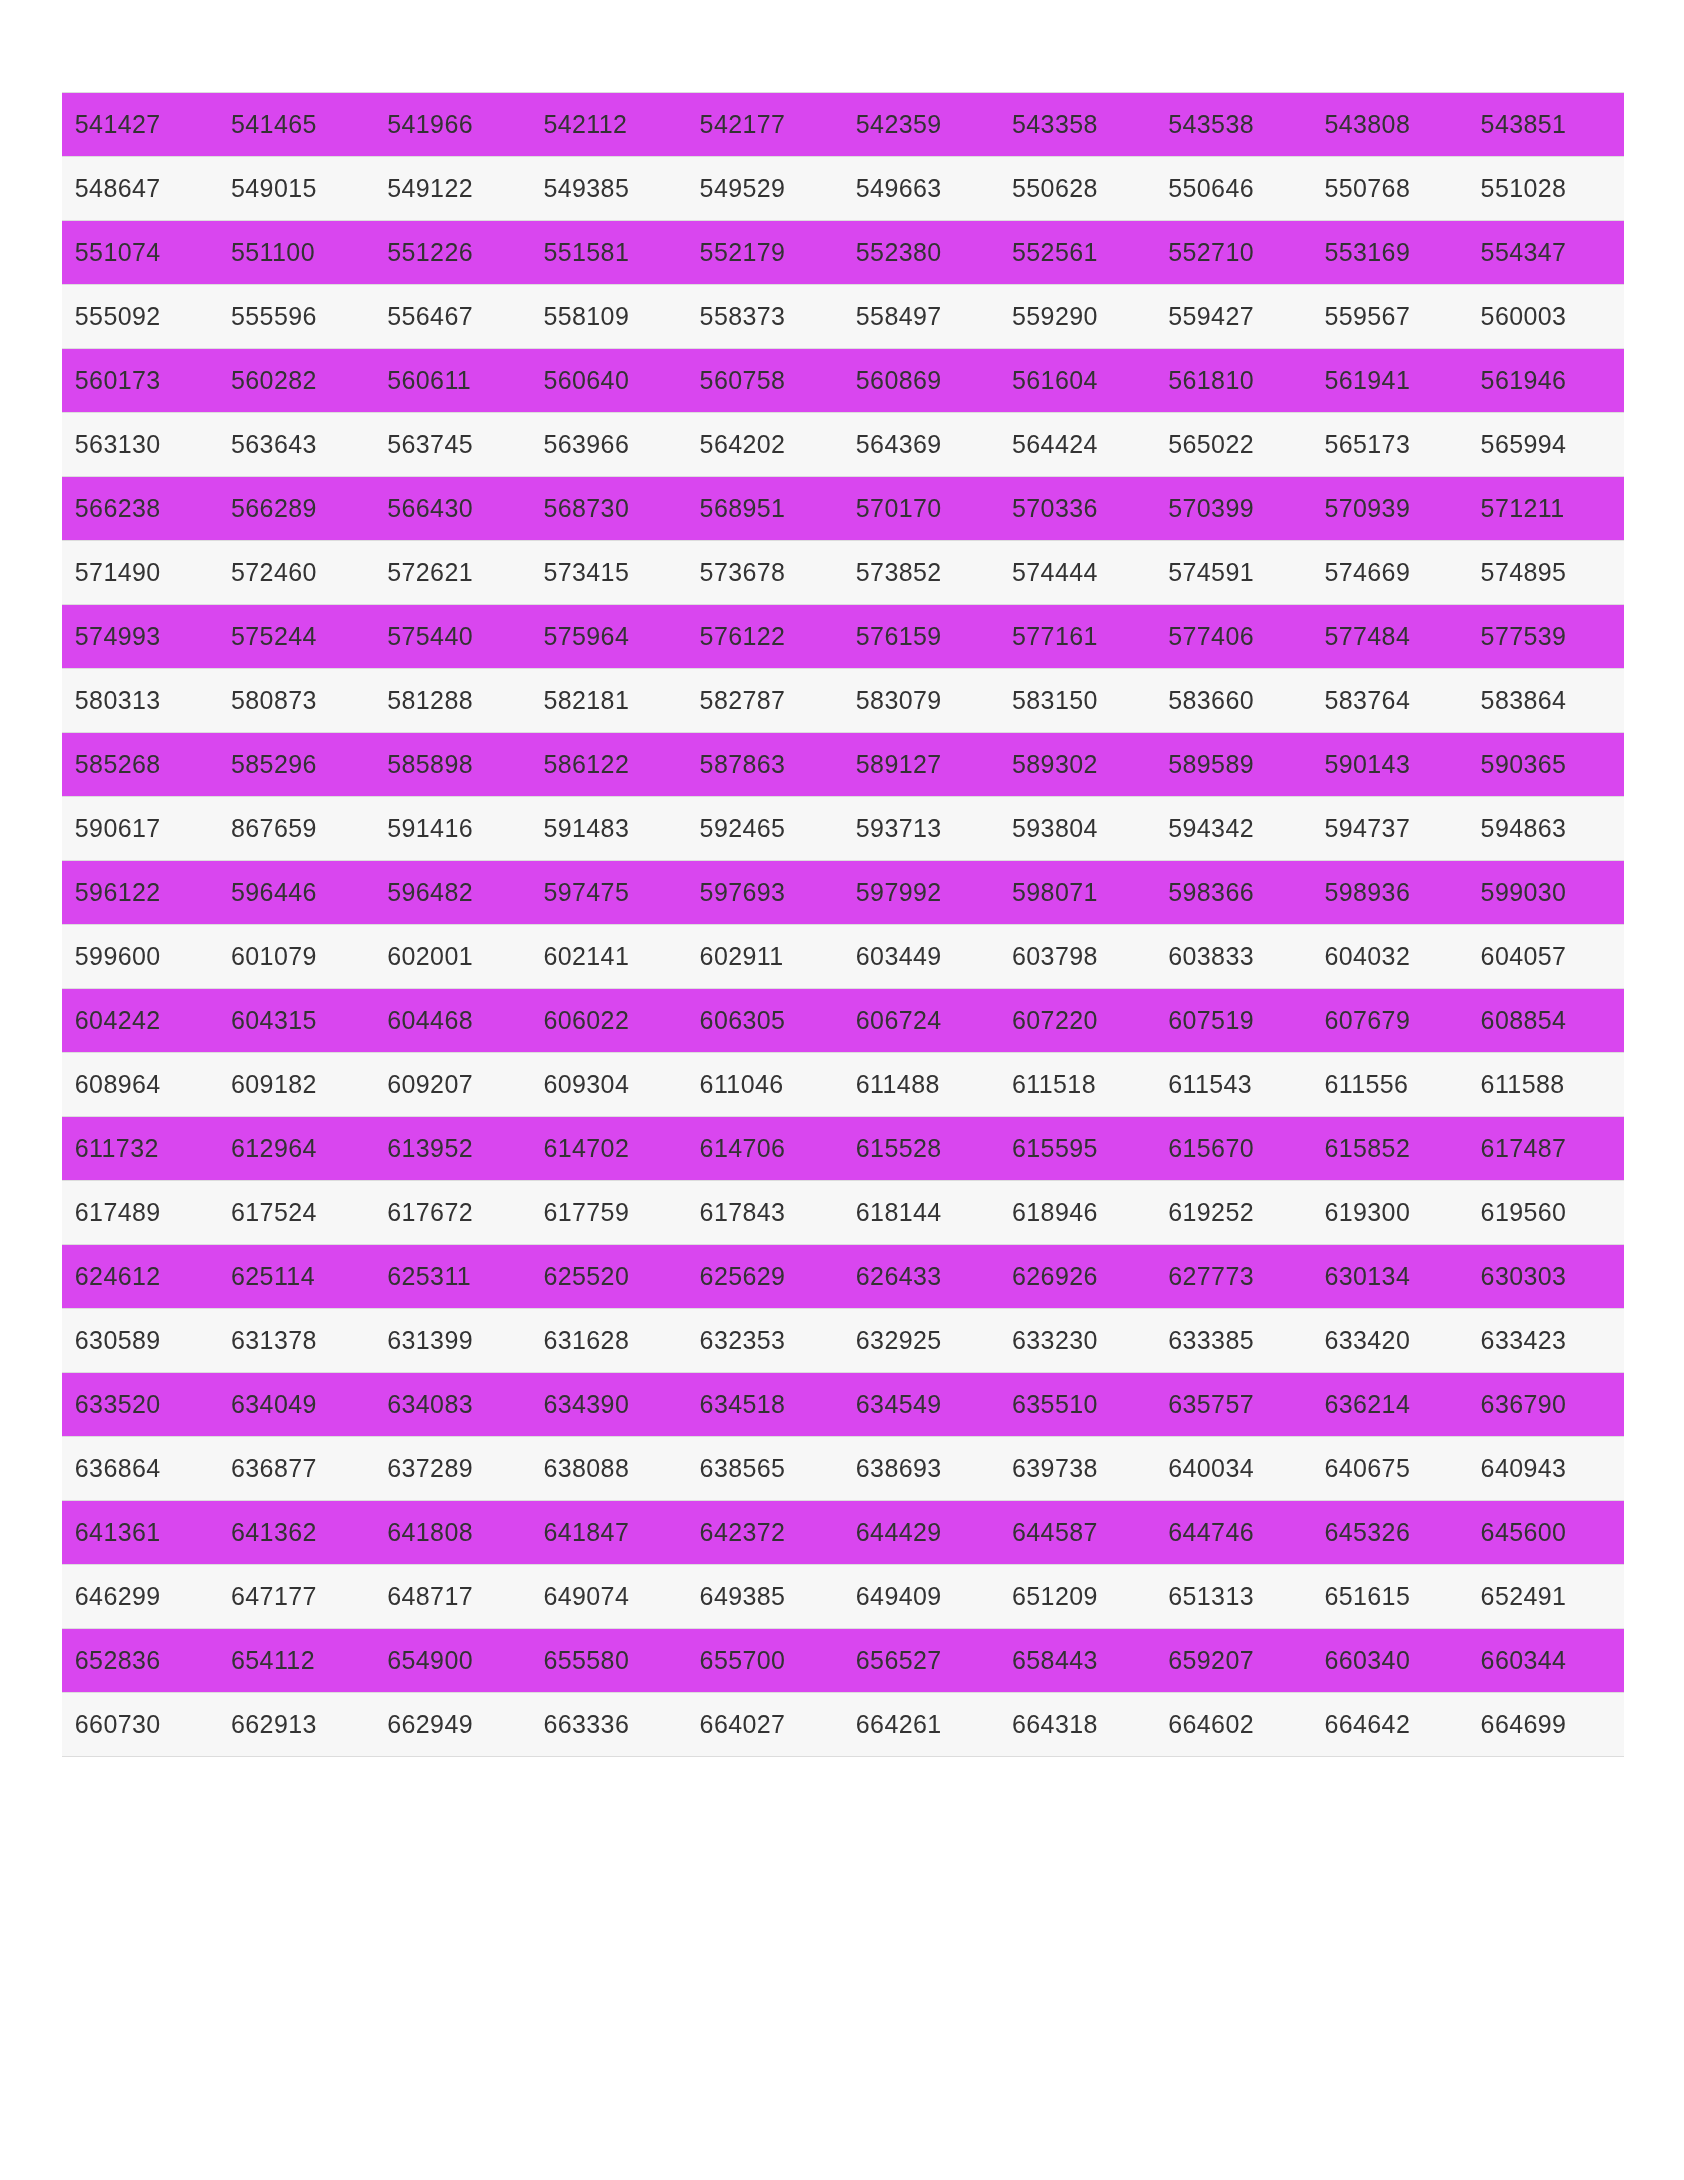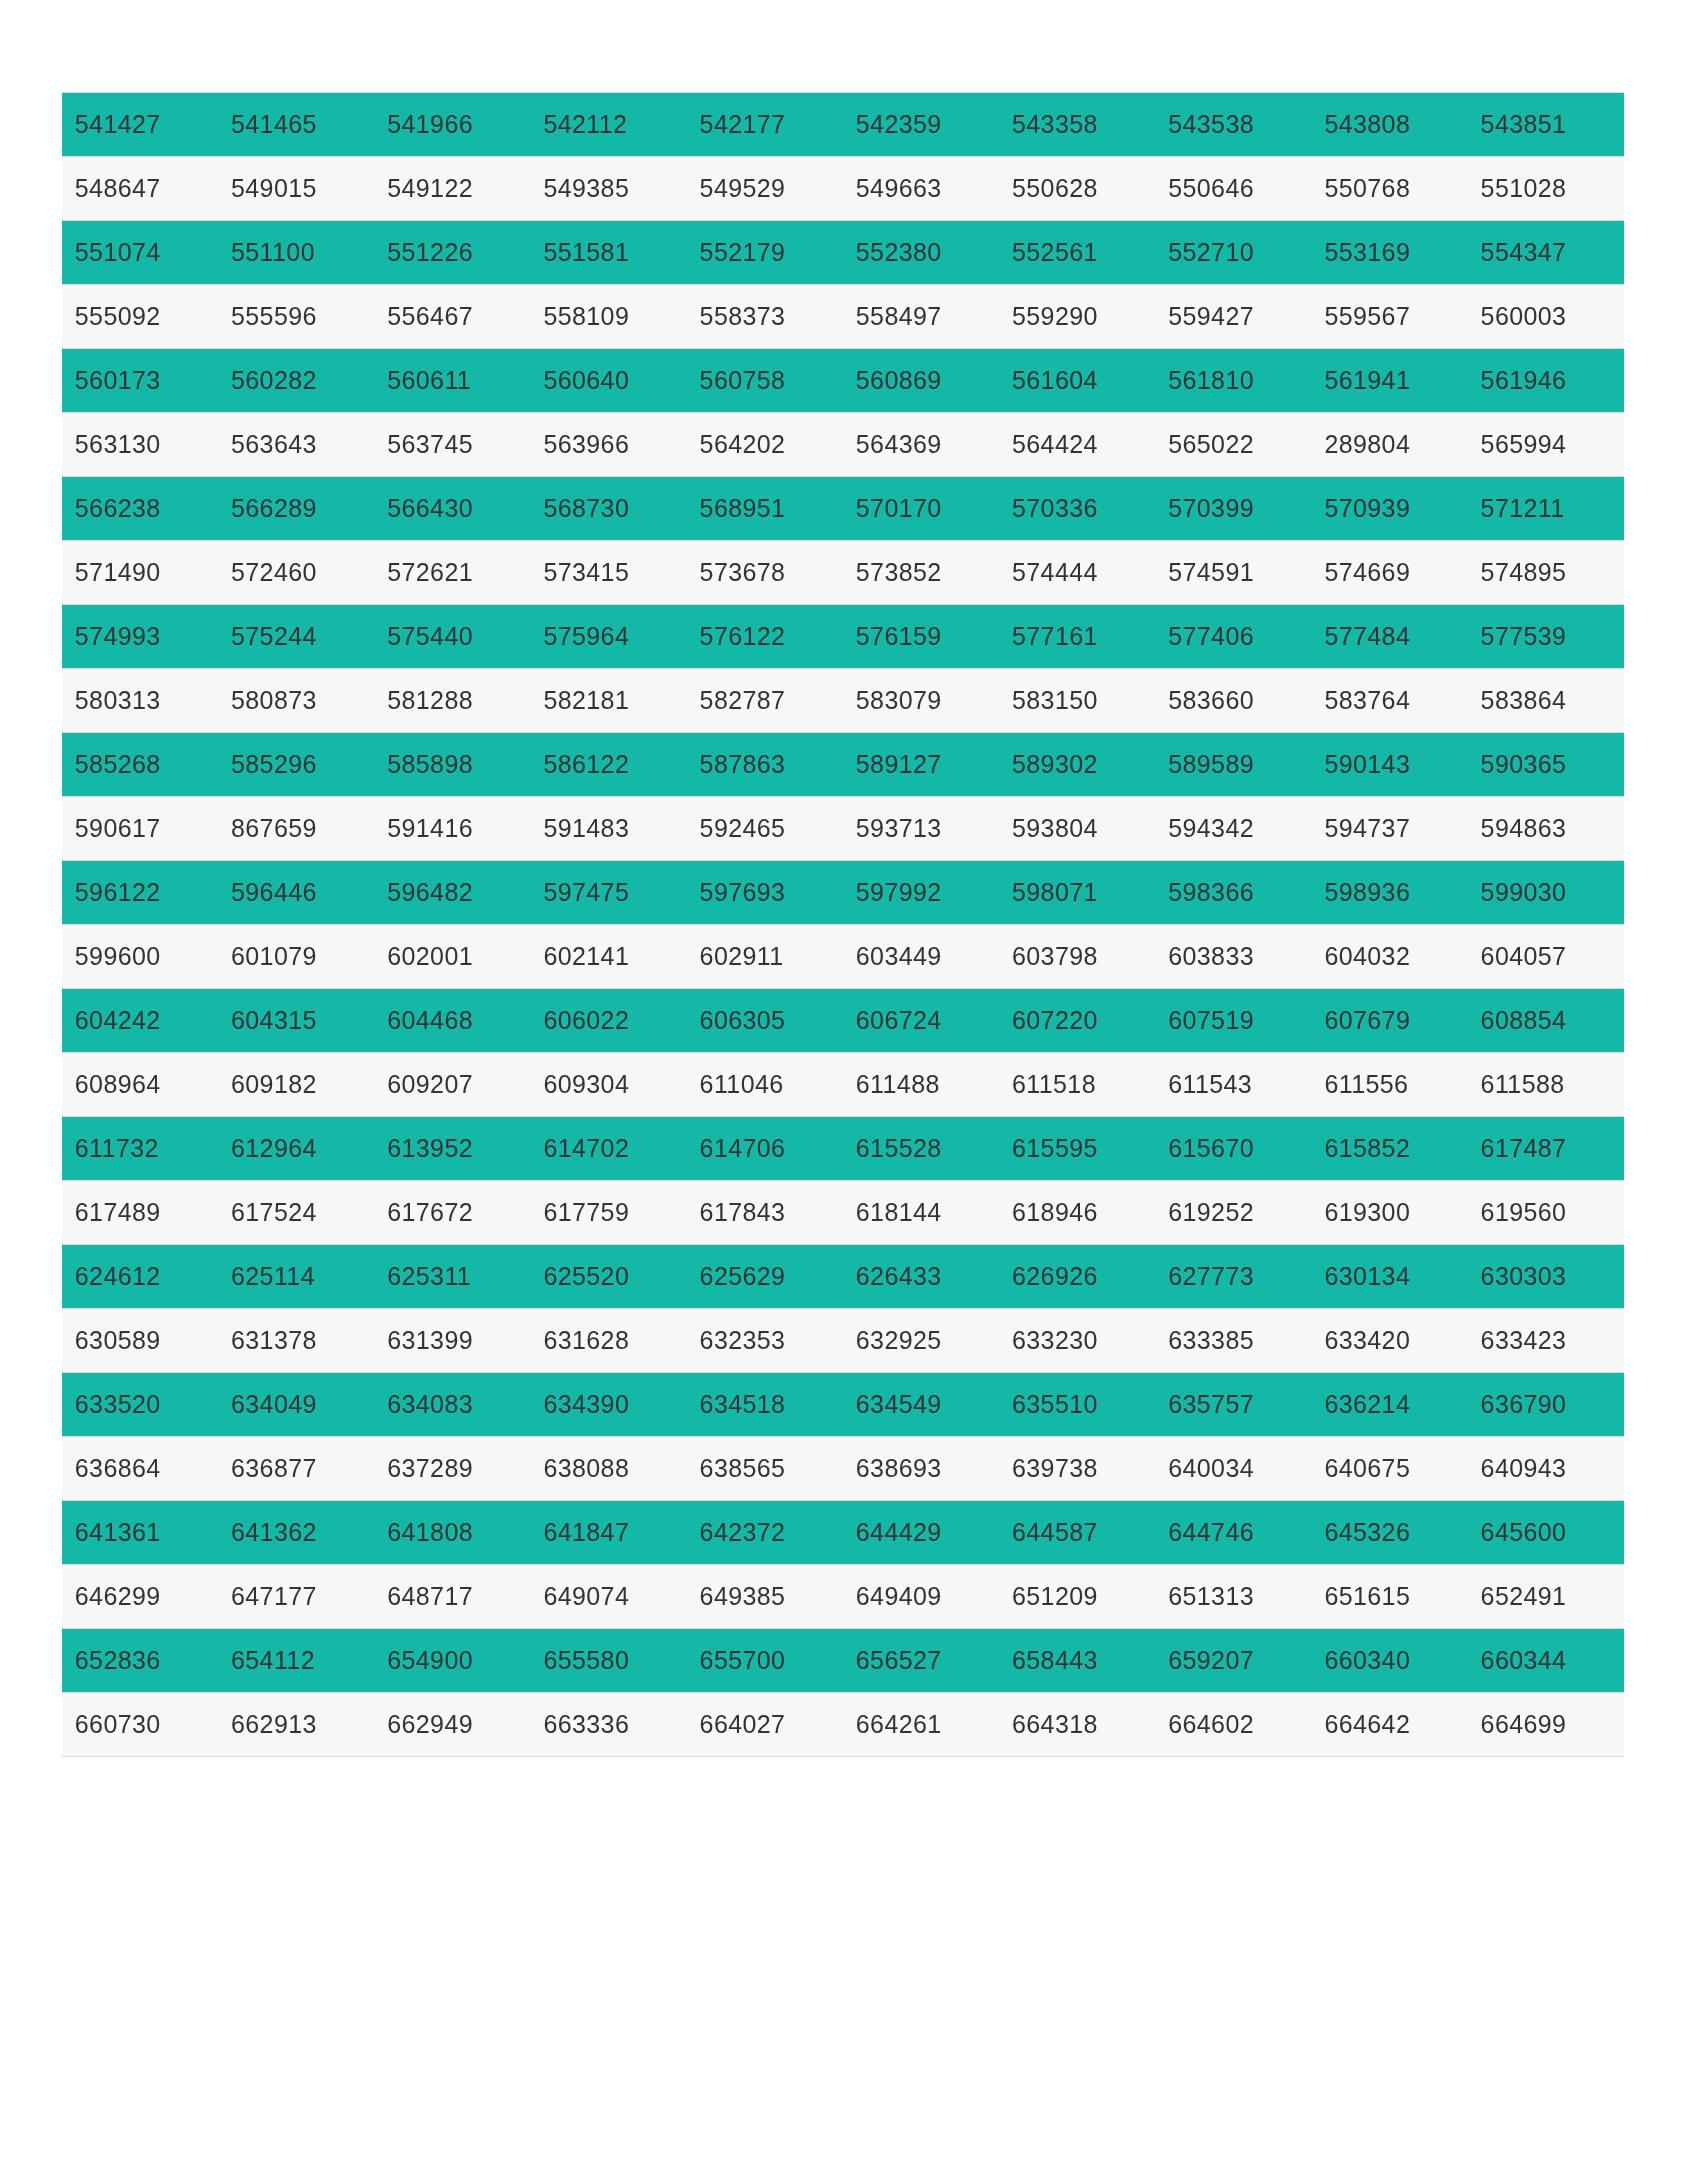--- a/index.html
+++ b/index.html
@@ -17,21 +17,21 @@
     left: 62px;
     top: 92px;
     width: 1562px;
     border-bottom: 1.7px solid var(--border-color, #dddddd);
   }
   .trow {
     display: grid;
     grid-template-columns: repeat(10, 1fr);
     height: 64px;
     border-top: 1.7px solid var(--border-color, #dddddd);
-    background: #14b8a6;
+    background: #d946ef;
   }
   .trow:nth-child(even) {
     background: var(--stripe-color, #f7f7f7);
   }
   .tcell {
     display: flex;
     align-items: center;
     padding-left: 12.8px;
     font-size: 25px;
     letter-spacing: 0.4px;
@@ -107,21 +107,21 @@
       </div>
       <div class="trow">
         <div class="tcell">563130</div>
         <div class="tcell">563643</div>
         <div class="tcell">563745</div>
         <div class="tcell">563966</div>
         <div class="tcell">564202</div>
         <div class="tcell">564369</div>
         <div class="tcell">564424</div>
         <div class="tcell">565022</div>
-        <div class="tcell">289804</div>
+        <div class="tcell">565173</div>
         <div class="tcell">565994</div>
       </div>
       <div class="trow">
         <div class="tcell">566238</div>
         <div class="tcell">566289</div>
         <div class="tcell">566430</div>
         <div class="tcell">568730</div>
         <div class="tcell">568951</div>
         <div class="tcell">570170</div>
         <div class="tcell">570336</div>

